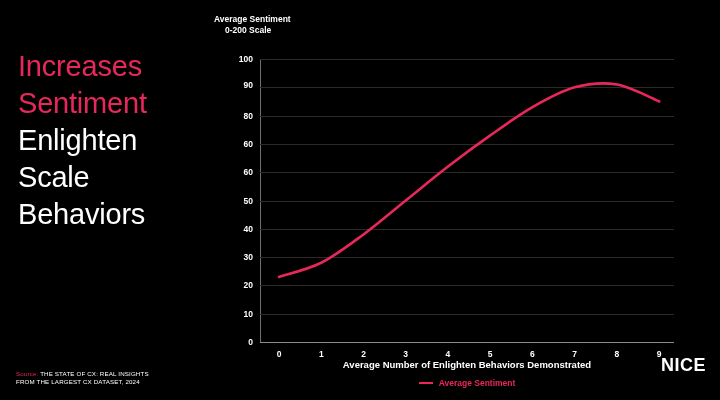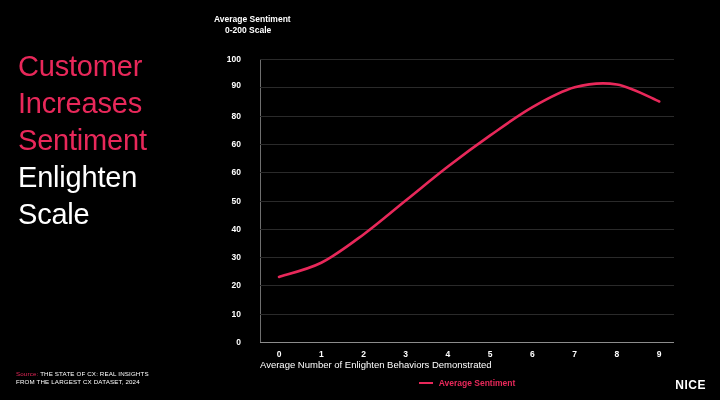--- a/index.html
+++ b/index.html
@@ -43,23 +43,23 @@
     font-size: 6.2px;
     line-height: 8.4px;
     letter-spacing: 0.15px;
   }
   #source-note .src-label { color: #e8285a; }
 
   
   #nice-logo {
     position: absolute;
     right: 14px;
-    bottom: 8px;
-    color: #ffffff;
-    font-size: 12px;
+    bottom: 24px;
+    color: #ffffff;
+    font-size: 18px;
     font-weight: bold;
     letter-spacing: 0.5px;
   }
 
   
   #chart {
     position: absolute;
     left: 204px;
     top: 14px;
     width: 500px;
@@ -88,21 +88,21 @@
     position: absolute;
     left: 0;
     width: 100%;
     height: 1px;
     background: #2a2a2a;
   }
   .gridline.baseline { background: #8c8c8c; }
   .y-tick-label {
     position: absolute;
     right: 100%;
-    margin-right: 19px;
+    margin-right: 7px;
     transform: translateY(-50%);
     color: #ffffff;
     font-size: 8.5px;
     font-weight: bold;
     white-space: nowrap;
   }
   #y-axis-line {
     position: absolute;
     left: 0;
     top: 0;
@@ -125,24 +125,24 @@
     top: 0;
     width: 100%;
     height: 100%;
     overflow: visible;
   }
   #x-axis-title {
     position: absolute;
     left: 56px;
     width: 414px;
     top: 345px;
-    text-align: left;
+    text-align: center;
     color: #ffffff;
     font-size: 9.5px;
-    font-weight: normal;
+    font-weight: bold;
   }
   #legend {
     position: absolute;
     left: 56px;
     width: 414px;
     top: 364px;
     display: flex;
     align-items: center;
     justify-content: center;
     gap: 6px;
@@ -158,25 +158,25 @@
     font-size: 8.5px;
     font-weight: bold;
   }
 </style>
 </head>
 <body>
 
 <div id="slide">
 
   <div id="headline">
-    <div class="headline-line headline-accent">Customer</div>
     <div class="headline-line headline-accent">Increases</div>
     <div class="headline-line headline-accent">Sentiment</div>
     <div class="headline-line headline-white">Enlighten</div>
     <div class="headline-line headline-white">Scale</div>
+    <div class="headline-line headline-white">Behaviors</div>
   </div>
 
   <div id="source-note">
     <span class="src-label">Source:</span>
     <span>THE STATE OF CX: REAL INSIGHTS</span><br>
     <span>FROM THE LARGEST CX DATASET, 2024</span>
   </div>
 
   <div id="nice-logo">NICE</div>
 

